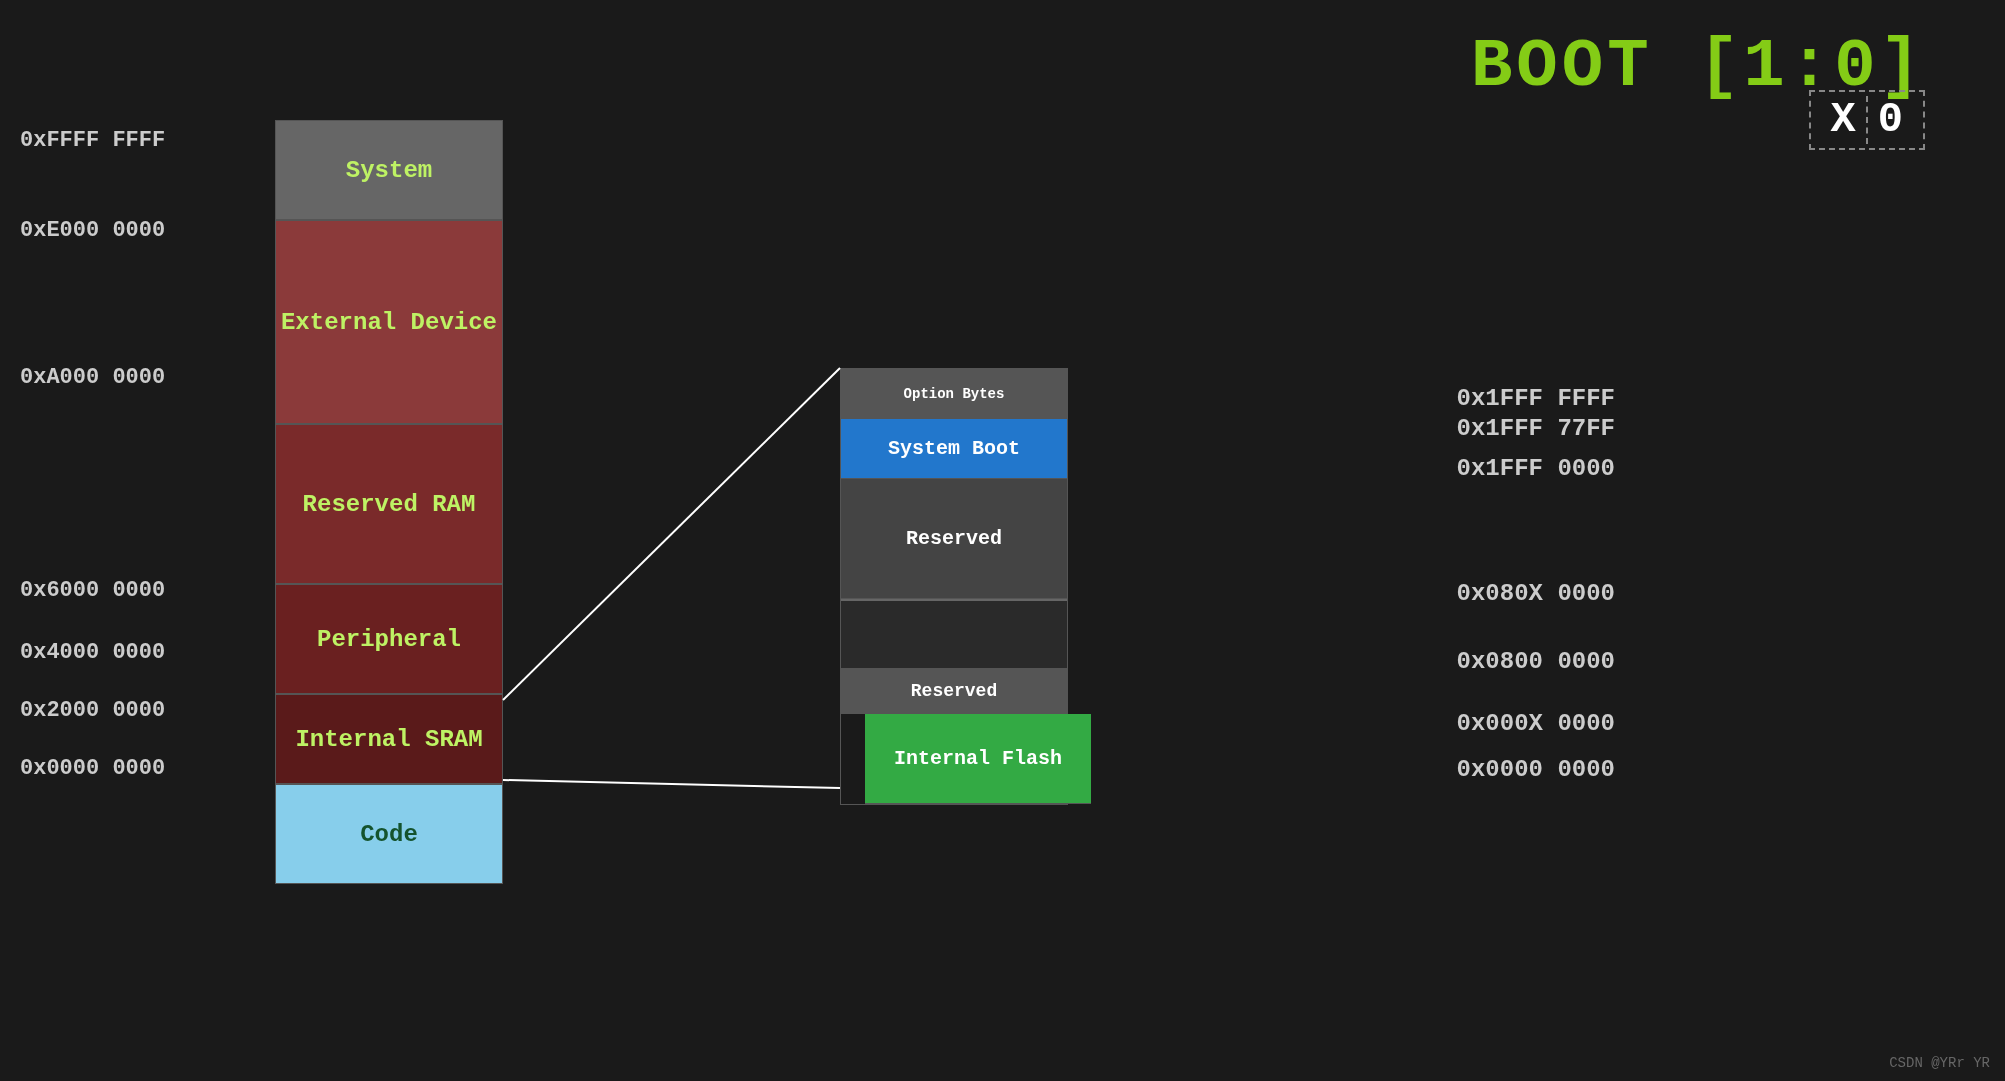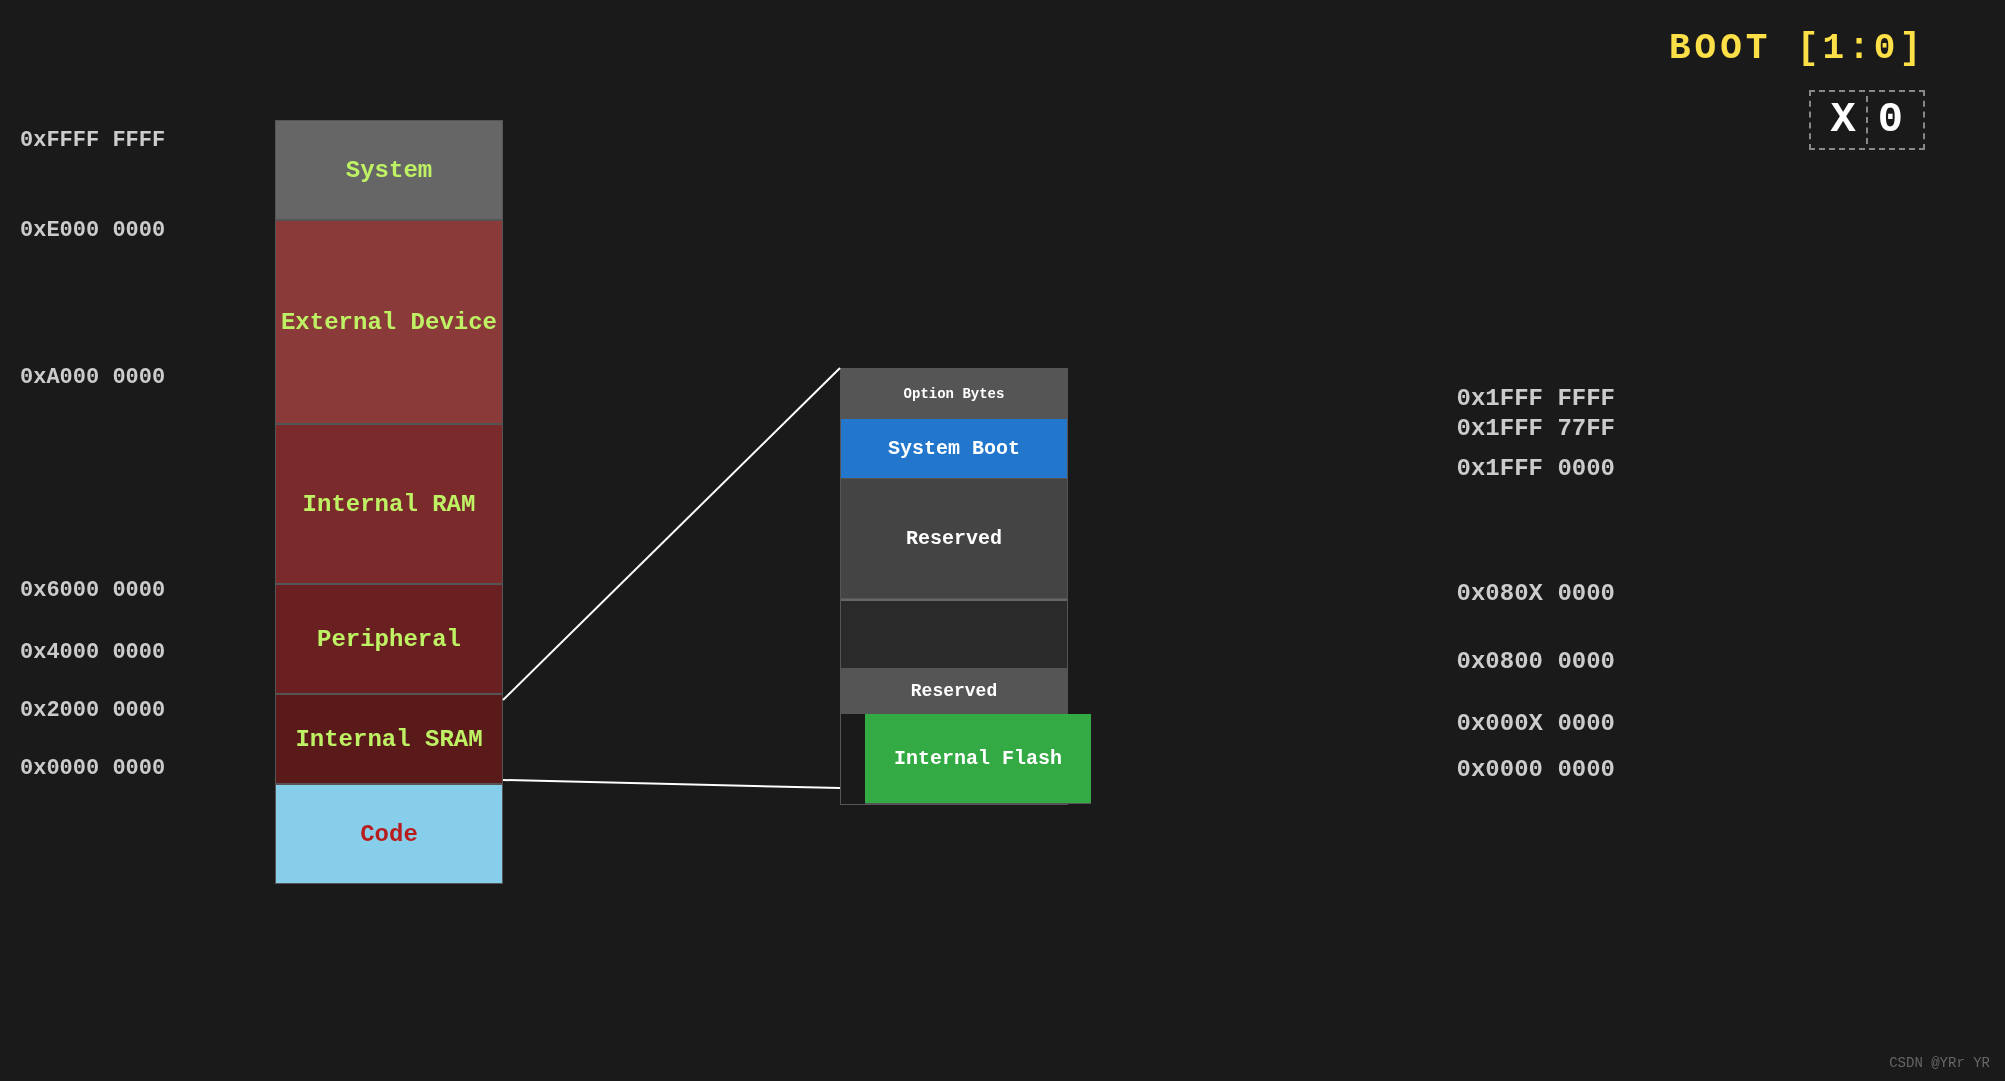--- a/index.html
+++ b/index.html
@@ -11,24 +11,24 @@
       color: #fff;
       overflow: hidden;
       position: relative;
     }
 
     
     .title {
       position: absolute;
       top: 28px;
       right: 80px;
-      font-size: 36px;
+      font-size: 69px;
       font-weight: bold;
       letter-spacing: 4px;
-      color: #fde047;
+      color: #84cc16;
     }
 
     
     .boot-selector {
       position: absolute;
       top: 90px;
       right: 80px;
       display: flex;
       gap: 0;
       border: 2px dashed #888;
@@ -105,21 +105,21 @@
       background: #6a2020;
       height: 110px;
     }
     .seg-internal-sram {
       background: #5a1a1a;
       height: 90px;
     }
     .seg-code {
       background: #87ceeb;
       height: 100px;
-      color: #b91c1c;
+      color: #14532d;
     }
 
     
     .detail-block {
       position: absolute;
       left: 840px;
       top: 368px;
       width: 228px;
       display: flex;
       flex-direction: column;
@@ -208,21 +208,21 @@
 <div class="addr-right" style="top:415px">0x1FFF 77FF</div>
 <div class="addr-right" style="top:455px">0x1FFF 0000</div>
 <div class="addr-right" style="top:580px">0x080X 0000</div>
 <div class="addr-right" style="top:648px">0x0800 0000</div>
 <div class="addr-right" style="top:710px">0x000X 0000</div>
 <div class="addr-right" style="top:756px">0x0000 0000</div>
 
 <div class="main-block">
   <div class="mem-segment seg-system">System</div>
   <div class="mem-segment seg-external-device">External Device</div>
-  <div class="mem-segment seg-external-ram">Internal RAM</div>
+  <div class="mem-segment seg-external-ram">Reserved RAM</div>
   <div class="mem-segment seg-peripheral">Peripheral</div>
   <div class="mem-segment seg-internal-sram">Internal SRAM</div>
   <div class="mem-segment seg-code">Code</div>
 </div>
 
 <div class="detail-block">
   <div class="det-segment det-option-bytes">Option Bytes</div>
   <div class="det-segment det-system-boot">System Boot</div>
   <div class="det-segment det-reserved1">Reserved</div>
   <div class="det-segment det-dark1"></div>

